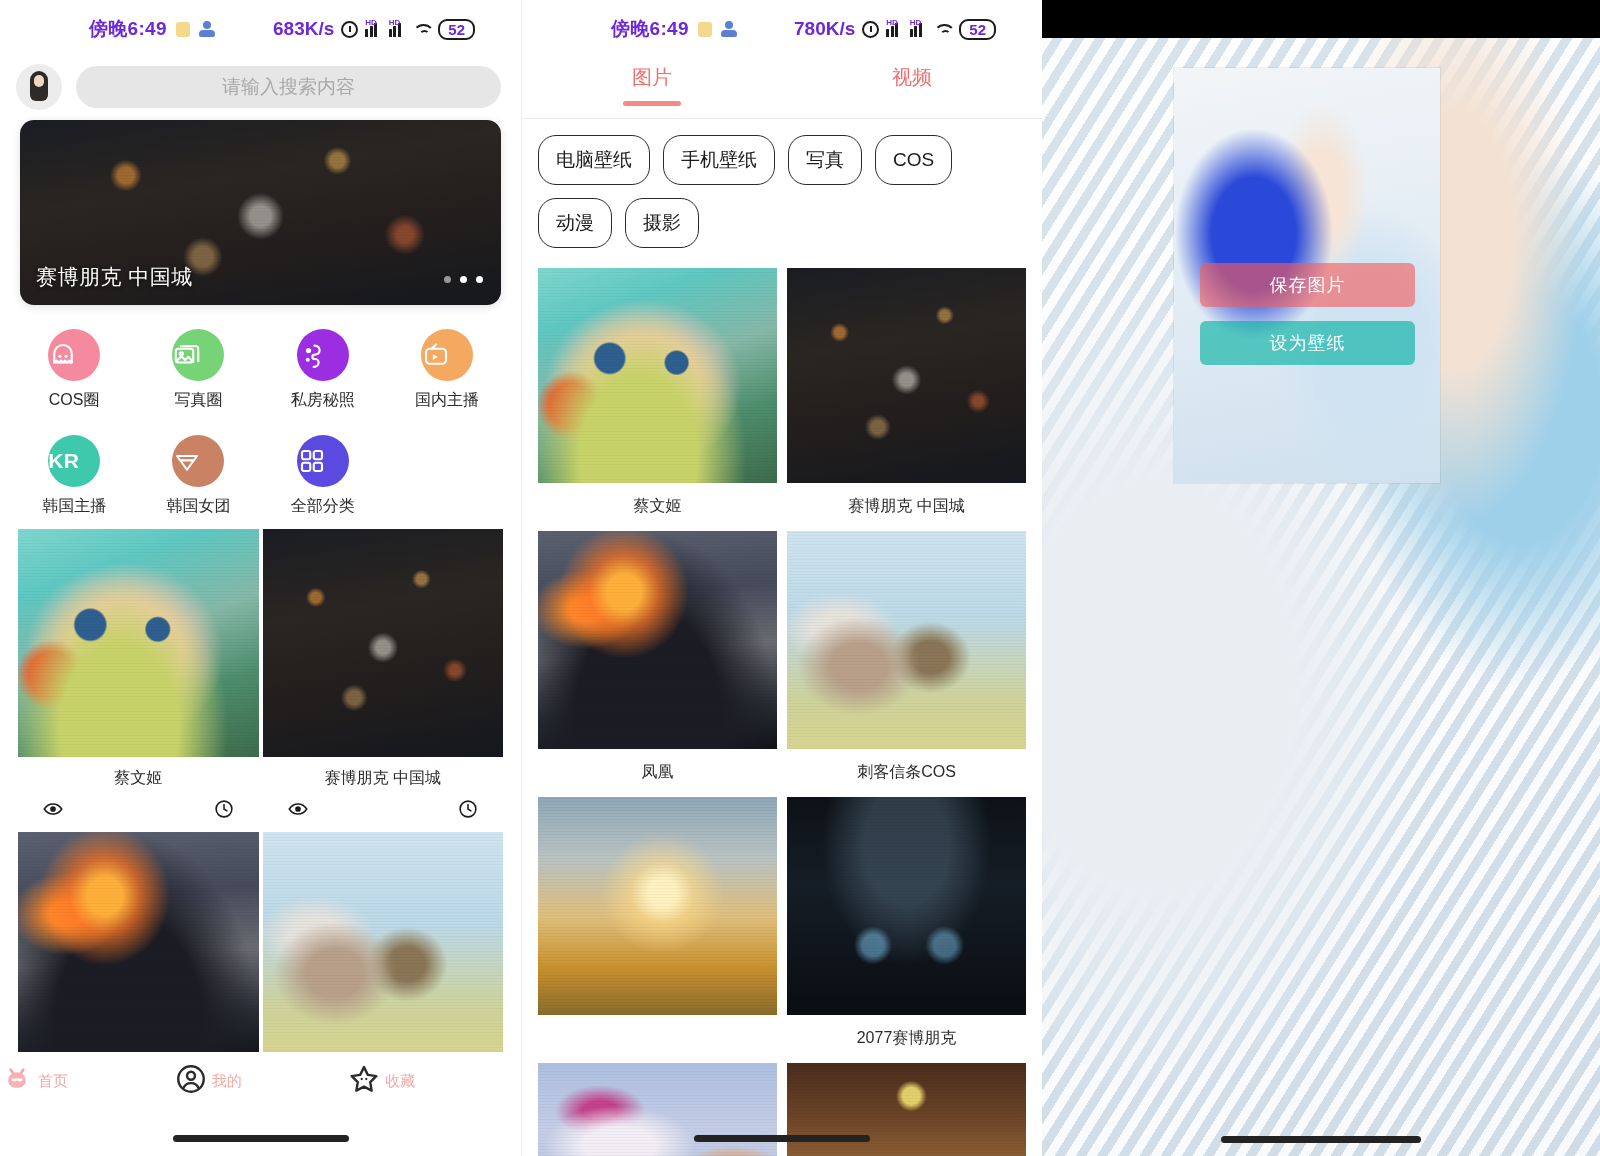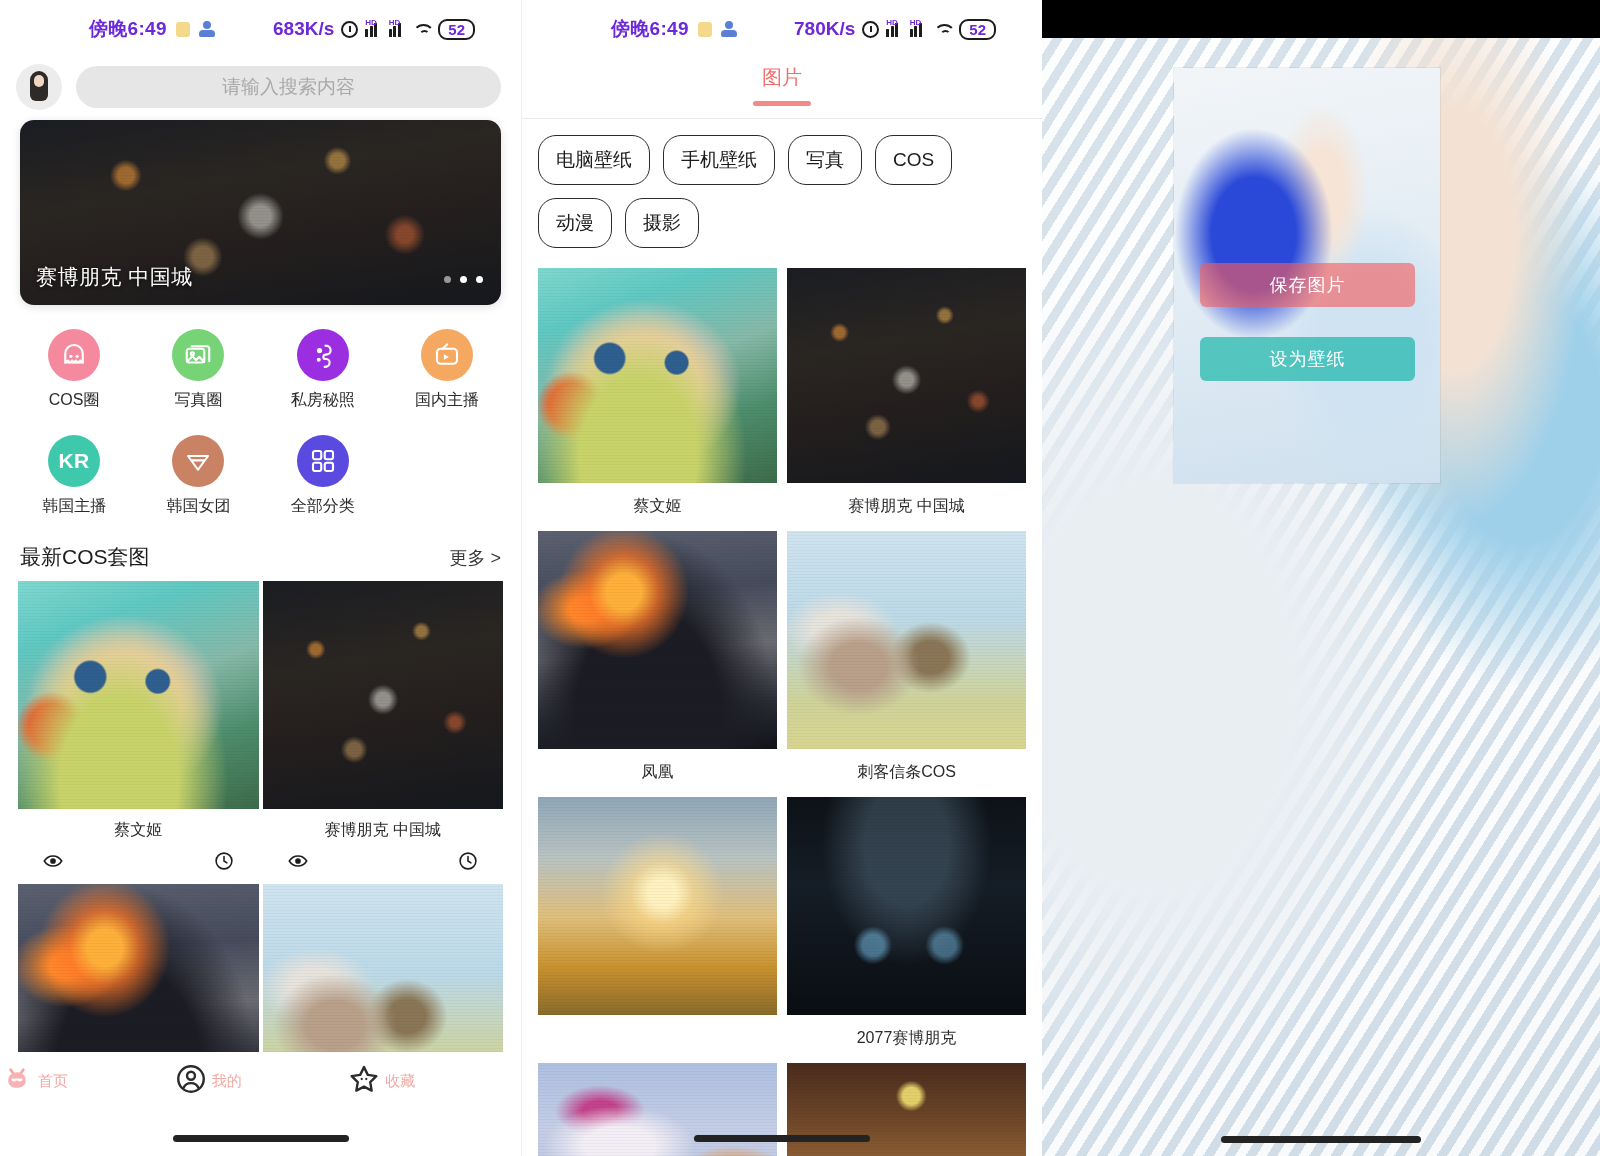--- a/index.html
+++ b/index.html
@@ -69,21 +69,21 @@
     text-shadow:0 1px 4px rgba(0,0,0,.8);letter-spacing:.5px;
   }
   .dots{position:absolute;right:18px;bottom:22px;display:flex;gap:9px;}
   .dots i{width:7px;height:7px;border-radius:50%;background:rgba(255,255,255,.55);display:block;}
   .dots i.on{background:#fff;}
 
   
   .cats{display:grid;grid-template-columns:repeat(4,1fr);padding:16px 12px 4px;row-gap:8px;}
   .cat{display:flex;flex-direction:column;align-items:center;gap:9px;padding:8px 0;}
   .cat-ico{
-    width:52px;height:52px;border-radius:50%;display:flex;align-items:center;justify-content:center;
+    width:52px;height:52px;border-radius:50%;display:flex;align-items:center;
     color:#fff;position:relative;
   }
   .cat-label{font-size:16px;color:#2b2b2b;}
   .cat-ico svg{display:block;}
 
   
   .sec-head{display:flex;align-items:baseline;padding:14px 20px 10px;}
   .sec-title{font-size:21px;color:#1c1c1c;}
   .sec-more{margin-left:auto;font-size:18px;color:#3a3a3a;}
 
@@ -130,21 +130,21 @@
   .h-tall{height:215px;} .h-mid{height:218px;} .h-short{height:150px;}
 
   
   .r-topbar{height:38px;background:#000;}
   .r-stage{position:relative;height:1118px;background:#fff;overflow:hidden;}
   .r-bg{position:absolute;inset:0;}
   .r-overlay-img{
     position:absolute;left:132px;top:30px;width:266px;height:415px;overflow:hidden;
     box-shadow:0 0 0 1px rgba(0,0,0,.06);
   }
-  .r-btns{position:absolute;left:158px;top:225px;width:215px;display:flex;flex-direction:column;gap:30px;}
+  .r-btns{position:absolute;left:158px;top:225px;width:215px;display:flex;flex-direction:column;gap:14px;}
   .r-btn{
     height:44px;border-radius:6px;display:flex;align-items:center;justify-content:center;
     color:#fff;font-size:18px;letter-spacing:1px;
   }
   .r-btn.save{background:rgba(244,94,94,.62);}
   .r-btn.wall{background:rgba(0,176,160,.62);}
   .r-homebar{
     position:absolute;left:50%;transform:translateX(-50%);bottom:13px;
     width:200px;height:7px;border-radius:4px;background:#232323;z-index:5;
   }
@@ -343,24 +343,20 @@
             <rect x="4" y="4" width="6.6" height="6.6" rx="1.6"></rect>
             <rect x="13.4" y="4" width="6.6" height="6.6" rx="1.6"></rect>
             <rect x="4" y="13.4" width="6.6" height="6.6" rx="1.6"></rect>
             <rect x="13.4" y="13.4" width="6.6" height="6.6" rx="1.6"></rect>
           </svg>
         </div>
         <div class="cat-label">全部分类</div>
       </div>
     </div>
 
-  <div class="sec-head">
-    <div class="sec-title">最新COS套图</div>
-    <div class="sec-more">更多 &gt;</div>
-  </div>
 
   <div class="thumbs" id="left-thumbs">
       <div class="thumb-cell">
         <div class="thumb-img img-anime">
           <div class="noise"></div>
         </div>
         <div class="thumb-cap">蔡文姬</div>
         <div class="thumb-meta">
           <span class="meta-ico"><svg width="22" height="22" viewBox="0 0 24 24" fill="none" stroke="#1c1c1c" stroke-width="1.7">
               <path d="M2.5 12S6 6.5 12 6.5 21.5 12 21.5 12 18 17.5 12 17.5 2.5 12 2.5 12z"></path>
@@ -457,20 +453,24 @@
       <span class="ico-wifi"></span>
       <span class="batt">52</span>
     </div>
   </div>
 
   <div class="mtabs" id="mtabs">
       <div class="mtab active">
         <span>图片</span>
         <span class="under"></span>
       </div>
+      <div class="mtab">
+        <span>视频</span>
+        <span class="under"></span>
+      </div>
     </div>
   <div class="mdivider"></div>
 
   <div class="chips" id="chips">
       <div class="chip">电脑壁纸</div>
       <div class="chip">手机壁纸</div>
       <div class="chip">写真</div>
       <div class="chip">COS</div>
       <div class="chip">动漫</div>
       <div class="chip">摄影</div>

